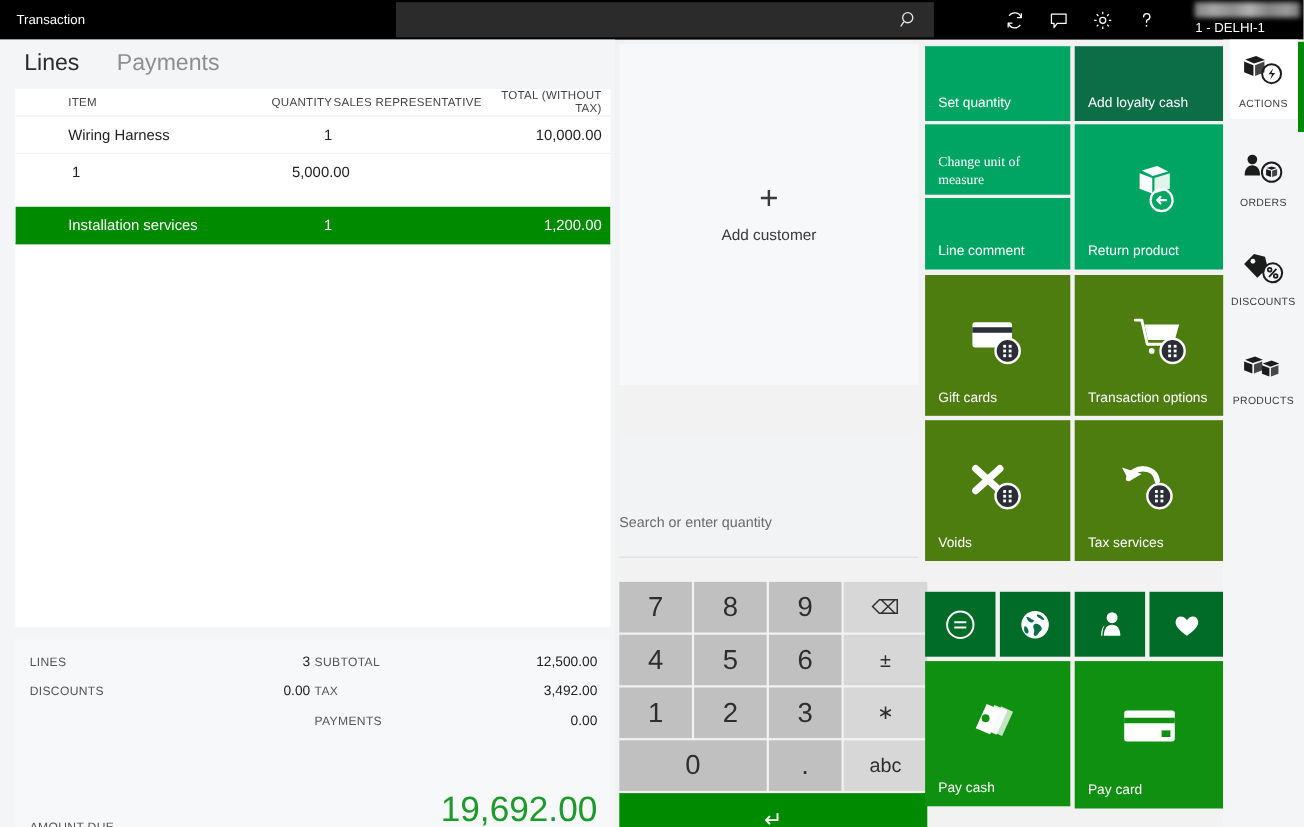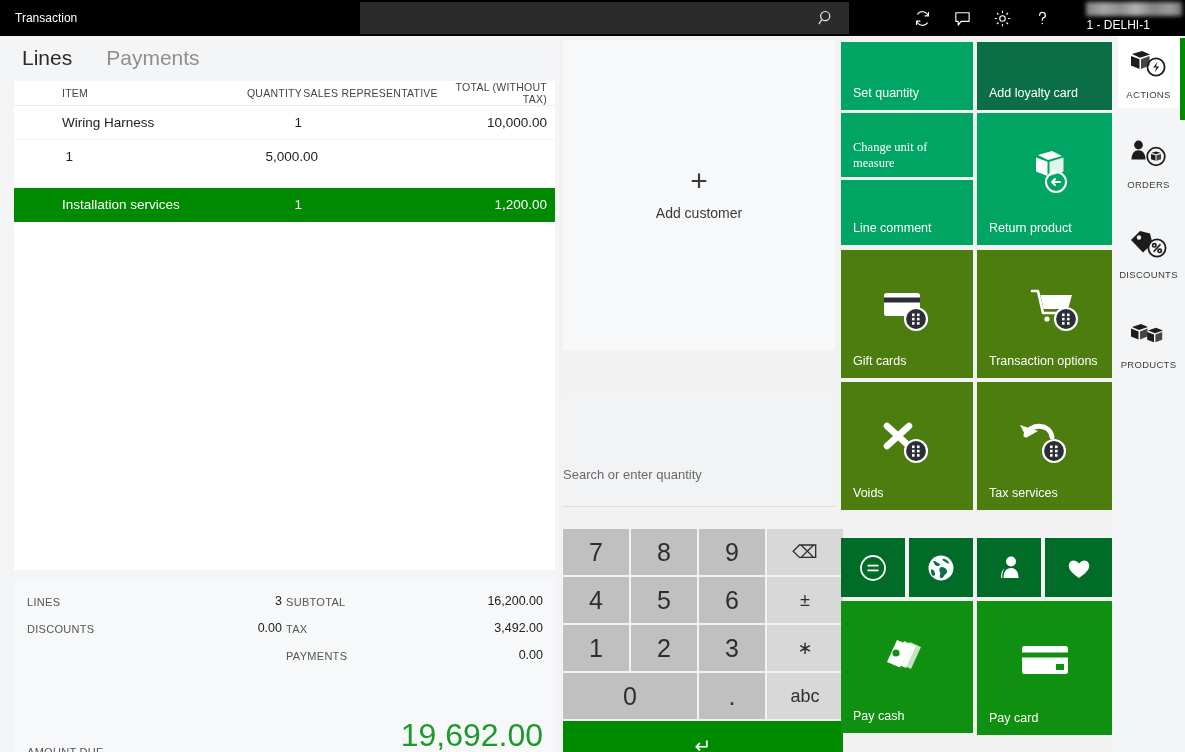--- a/index.html
+++ b/index.html
@@ -305,21 +305,21 @@
 
   <div class="totals">
     <div class="tot-grid">
       <div class="tot-lbl" style="left:13px;  top:15px;">LINES</div>
       <div class="tot-val" style="left:180px; top:13px; width:88px;">3</div>
 
       <div class="tot-lbl" style="left:13px;  top:42px;">DISCOUNTS</div>
       <div class="tot-val" style="left:180px; top:40px; width:88px;">0.00</div>
 
       <div class="tot-lbl" style="left:272px; top:15px;">SUBTOTAL</div>
-      <div class="tot-val" style="right:12px; top:13px; width:160px;">16,200.00</div>
+      <div class="tot-val" style="right:12px; top:13px; width:160px;">12,500.00</div>
 
       <div class="tot-lbl" style="left:272px; top:42px;">TAX</div>
       <div class="tot-val" style="right:12px; top:40px; width:160px;">3,492.00</div>
 
       <div class="tot-lbl" style="left:272px; top:69px;">PAYMENTS</div>
       <div class="tot-val" style="right:12px; top:67px; width:160px;">0.00</div>
 
       <div class="amt-lbl">AMOUNT DUE</div>
       <div class="amt-val">19,692.00</div>
     </div>
@@ -360,21 +360,21 @@
     <div class="key enter">↵</div>
   </div>
 </div>
 
 <div class="tiles">
 
   <div class="tile tile-green" style="left:0;   top:0;   width:132px; height:68px;">
     <div class="tl-label">Set quantity</div>
   </div>
   <div class="tile tile-teal" style="left:136px; top:0;  width:135px; height:68px;">
-    <div class="tl-label">Add loyalty card</div>
+    <div class="tl-label">Add loyalty cash</div>
   </div>
 
   <div class="tile tile-green" style="left:0;   top:71px; width:132px; height:64px;">
     <div class="tl-label" style="bottom:6px;font-family:Liberation Serif, serif;">Change unit of measure</div>
   </div>
   <div class="tile tile-green" style="left:0;   top:138px; width:132px; height:65px;">
     <div class="tl-label">Line comment</div>
   </div>
   <div class="tile tile-green" style="left:136px; top:71px; width:135px; height:132px;">
     <div class="tl-icon">

